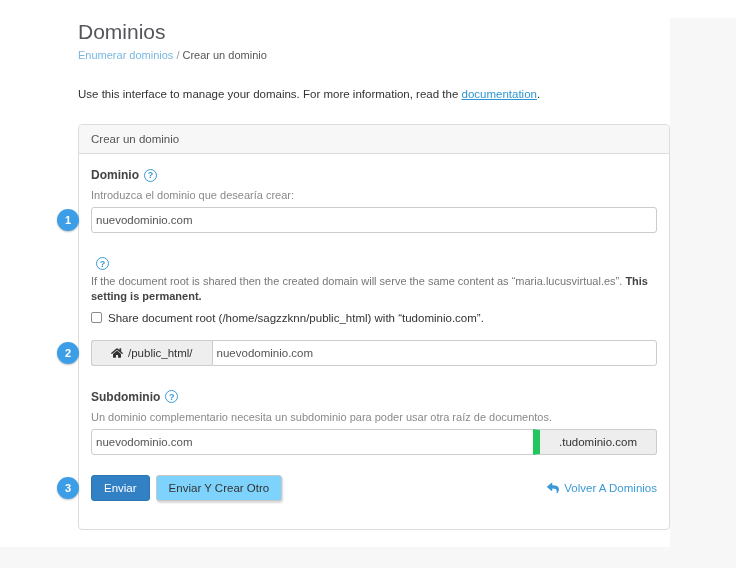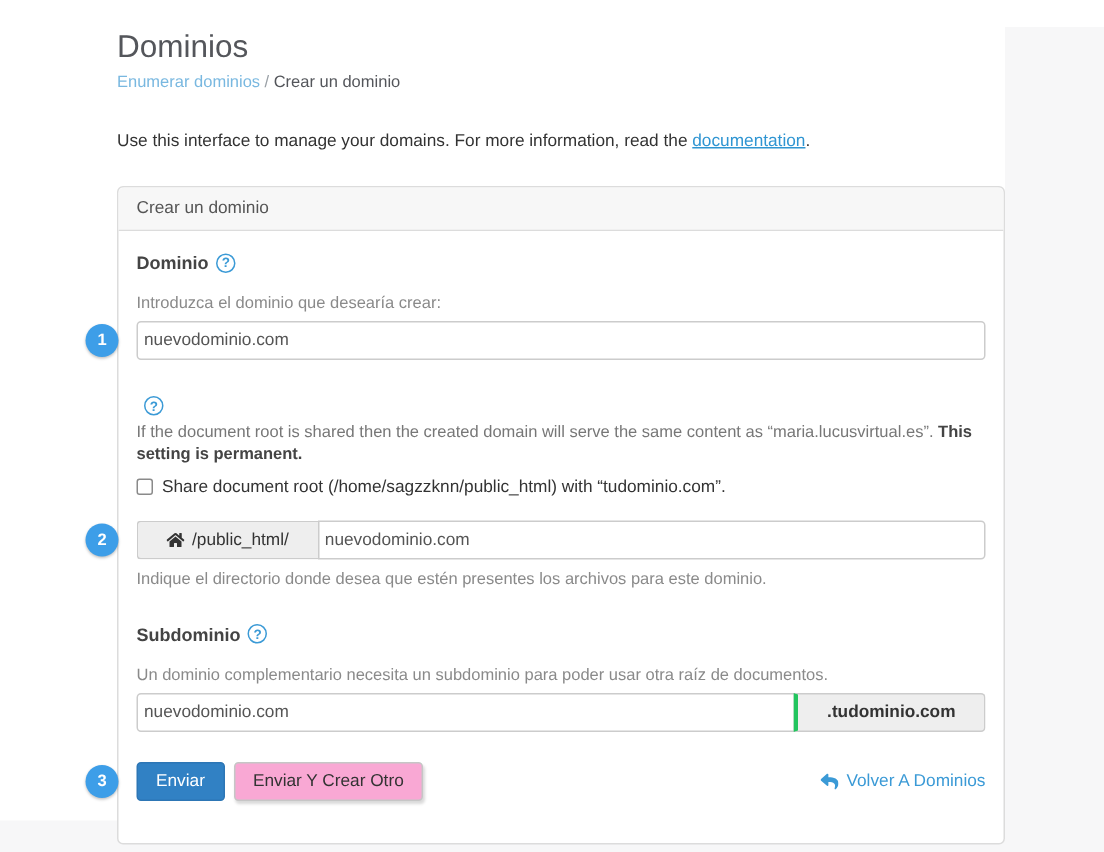--- a/index.html
+++ b/index.html
@@ -23,21 +23,21 @@
 
   .panel { margin-top:24px; background:#fff; border:1px solid #dcdcdc; border-radius:4px; position:relative; }
   .panel-header { background:#f7f7f7; border-bottom:1px solid #dcdcdc; border-radius:4px 4px 0 0;
                   padding:8px 12px; font-size:11.5px; color:#555; }
   .panel-body { padding:14px 12px 28px 12px; }
 
   .field-label { font-size:12px; font-weight:bold; color:#444; display:flex; align-items:center; }
   .help-icon { display:inline-flex; align-items:center; justify-content:center; width:13px; height:13px;
                border:1.3px solid #3b9ad6; border-radius:50%; color:#3b9ad6; font-size:9px; font-weight:bold;
                margin-left:5px; cursor:pointer; flex:0 0 auto; }
-  .field-desc { font-size:11px; color:#8a8a8a; margin-top:14px; }
+  .field-desc { font-size:11px; color:#8a8a8a; margin-top:7px; }
 
   .input-row { position:relative; margin-top:6px; }
   .text-input { width:100%; height:26px; border:1px solid #ccc; border-radius:3px; padding:0 4px;
                 font-size:11.5px; color:#555; font-family:inherit; background:#fff; outline:none; display:block; }
 
   .step-badge { position:absolute; left:-34px; top:50%; transform:translateY(-50%);
                 width:22px; height:22px; border-radius:50%; background:#3d9ee8; color:#fff;
                 font-size:11px; font-weight:bold; display:flex; align-items:center; justify-content:center;
                 box-shadow:0 1px 2px rgba(0,0,0,.25); z-index:3; }
 
@@ -46,29 +46,29 @@
   .warning-text strong { color:#444; }
 
   .checkbox-row { margin-top:8px; display:flex; align-items:center; font-size:11.5px; color:#333; }
   .checkbox-box { width:11px; height:11px; border:1px solid #8a8a8a; border-radius:2px; background:#fff;
                   margin-right:6px; flex:0 0 auto; cursor:pointer; }
 
   .input-group { display:flex; margin-top:16px; position:relative; }
   .addon { display:flex; align-items:center; background:#eeeeee; border:1px solid #ccc;
            font-size:11.5px; color:#333; padding:0 19px; height:26px; white-space:nowrap; }
   .addon-prefix { border-right:none; border-radius:3px 0 0 3px; }
-  .addon-suffix { border-left:3px solid #22c55e; margin-left:-1px; border-radius:0 3px 3px 0;font-weight:bold; }
+  .addon-suffix { border-left:7px solid #22c55e; margin-left:-1px; border-radius:0 3px 3px 0; }
   .input-group .text-input { flex:1; border-radius:0 3px 3px 0; }
   .input-group .text-input.has-suffix { border-radius:3px 0 0 3px; }
   .addon svg { margin-right:5px; }
 
   .actions { margin-top:20px; display:flex; align-items:center; position:relative; }
   .btn { font-family:inherit; font-size:11.5px; height:26px; padding:0 12px; border-radius:3px; cursor:pointer; }
   .btn-primary { background:#3181c4; border:1px solid #2d76b5; color:#fff; }
-  .btn-default { background:#f9a8d4; border:1px solid #c6c6c6; color:#333; margin-left:6px;
+  .btn-default { background:#7dd3fc; border:1px solid #c6c6c6; color:#333; margin-left:6px;
                  box-shadow:1px 2px 2px rgba(0,0,0,.15);text-align:center; }
   .spacer { flex:1; }
   .back-link { display:flex; align-items:center; font-size:11.5px; color:#3b9ad6; text-decoration:none; }
   .back-link svg { margin-right:5px; }
 </style>
 </head>
 <body>
 
 <div class="viewport">
   <div class="bg-right"></div>
@@ -117,21 +117,20 @@
           <div class="input-group">
             <span class="step-badge">2</span>
             <span class="addon addon-prefix">
               <svg width="12" height="12" viewBox="0 0 576 512" fill="#333">
                 <path d="M280.37 148.26L96 300.11V464a16 16 0 0 0 16 16l112.06-.29a16 16 0 0 0 15.92-16V368a16 16 0 0 1 16-16h64a16 16 0 0 1 16 16v95.64a16 16 0 0 0 16 16.05L464 480a16 16 0 0 0 16-16V300L295.67 148.26a12.19 12.19 0 0 0-15.3 0zM571.6 251.47L488 182.56V44.05a12 12 0 0 0-12-12h-56a12 12 0 0 0-12 12v72.61L318.47 43a48 48 0 0 0-61 0L4.34 251.47a12 12 0 0 0-1.6 16.9l25.5 31A12 12 0 0 0 45.15 301l235.22-193.74a12.19 12.19 0 0 1 15.3 0L530.9 301a12 12 0 0 0 16.9-1.6l25.5-31a12 12 0 0 0-1.7-16.93z"></path>
               </svg>
               <span>/public_html/</span>
             </span>
             <input class="text-input" type="text" value="nuevodominio.com" style="">
           </div>
-          <div class="field-desc" style="margin-top:7px;">Indique el directorio donde desea que estén presentes los archivos para este dominio.</div>
         </div>
 
         <div class="section">
           <div class="field-label">
             <span>Subdominio</span>
             <span class="help-icon">?</span>
           </div>
           <div class="field-desc">Un dominio complementario necesita un subdominio para poder usar otra raíz de documentos.</div>
           <div class="input-group" style="margin-top:6px;">
             <input class="text-input has-suffix" type="text" value="nuevodominio.com" style="">

